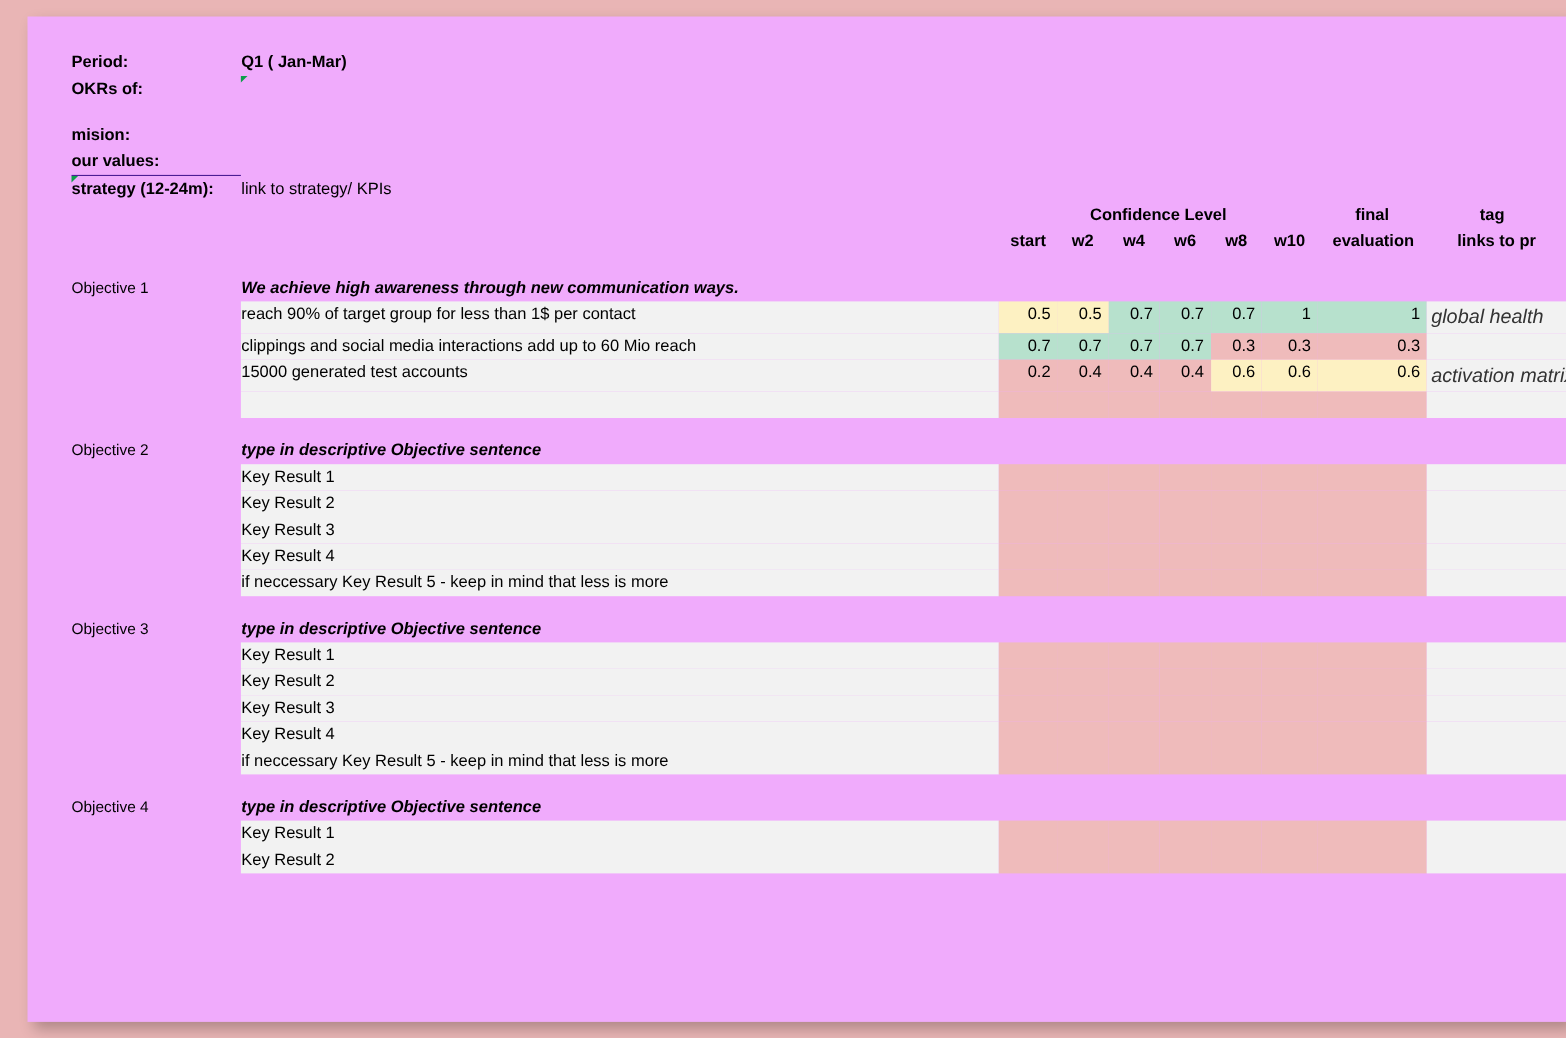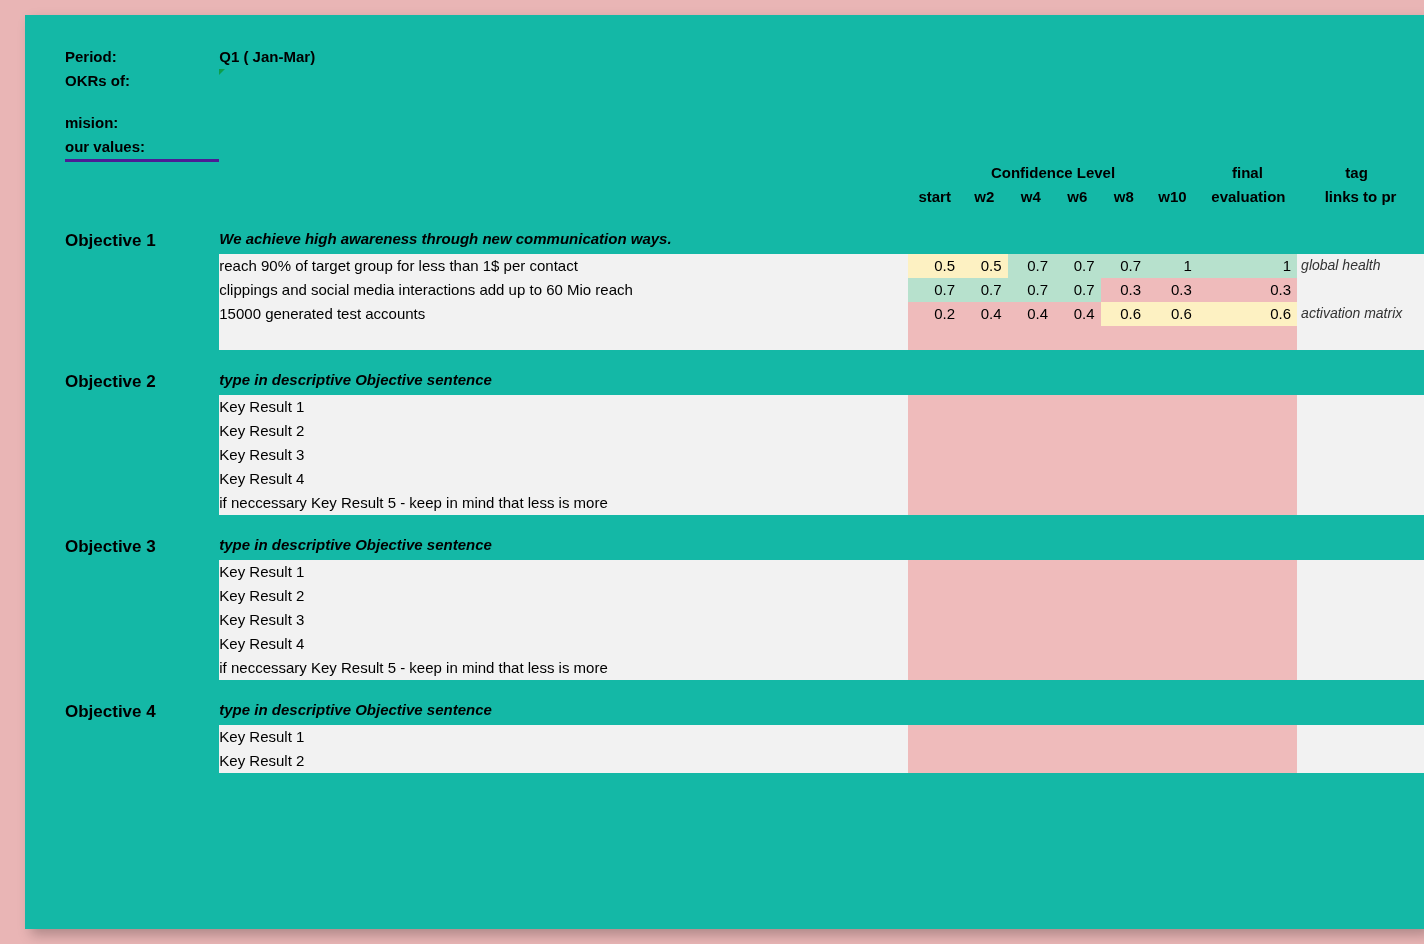--- a/index.html
+++ b/index.html
@@ -12,21 +12,21 @@
     width:1424px;
     height:944px;
     overflow:hidden;
   }
   .page {
     position:absolute;
     top:15px;
     bottom:15px;
     left:25px;
     right:0;
-    background:#14b8a6;
+    background:#f0abfc;
     box-shadow: 6px 6px 12px rgba(0,0,0,0.25);
     overflow:hidden;
     box-sizing:border-box;
     padding:30px 0 0 40px;
   }
   table {
     border-collapse:collapse;
     width:100%;
     table-layout:fixed;
   }
@@ -39,48 +39,48 @@
   }
   .col-label { width:146px; font-weight:bold; }
   .col-desc  { width:652px;margin-top:44px; }
   .col-start { width:50px; text-align:right; padding-right:6px;}
   .col-w2    { width:44px; text-align:right; padding-right:6px;}
   .col-w4    { width:44px; text-align:right; padding-right:6px;}
   .col-w6    { width:44px; text-align:right; padding-right:6px;}
   .col-w8    { width:44px; text-align:right; padding-right:6px;}
   .col-w10   { width:48px; text-align:right; padding-right:6px;}
   .col-final { width:94px; text-align:right; padding-right:6px;}
-  .col-tag   { width:120px; font-style:italic; font-size:14px; padding-left:4px; color:#333;}
+  .col-tag   { width:120px; font-style:italic; font-size:18px; padding-left:4px; color:#333;}
 
   .hdr { font-weight:bold; text-align:center !important;}
   .period-val { font-weight:bold;}
   .kr-row .col-desc { background:#f2f2f2;}
   .kr-row .col-tag  { background:#f2f2f2;}
   .obj-title { font-weight:bold; font-style:italic;}
-  .obj-label { font-weight:bold; font-size:17px;margin-left:36px;}
+  .obj-label { font-weight:normal; font-size:14px;margin-left:36px;}
   .spacer td { line-height:1; height:18px;}
   .ext-row .confcell { background:#efbbbb;}
   .ext-row .col-tag  { background:#f2f2f2;}
   .confcell { text-align:right; padding-right:6px;}
 
   .bg-red    { background:#efbbbb;}
   .bg-yellow { background:#fdf1c2;margin-left:24px;}
   .bg-green  { background:#b7e1cd;}
 
   .marker {
     position:relative;
   }
   .marker::before{
     content:"";
     position:absolute;
     left:0; top:0;
     border-top:6px solid #0d9e4a;
     border-right:6px solid transparent;
   }
-  .under { border-bottom:3px solid #4c1d95;margin-left:36px;}
+  .under { border-bottom:1px solid #4c1d95;margin-left:36px;}
 </style>
 </head>
 <body>
 
 <div class="page">
 <table>
   <colgroup>
     <col class="col-label">
         <col class="col-desc">
     <col class="col-start">
@@ -110,20 +110,25 @@
   <tr>
     <td class="col-label">mision:</td>
     <td class="col-desc"></td>
     <td colspan="8"></td>
   </tr>
   <tr>
     <td class="col-label under">our values:</td>
     <td class="col-desc"></td>
     <td colspan="8"></td>
   </tr>
+  <tr>
+    <td class="col-label marker">strategy (12-24m):</td>
+    <td class="col-desc">link to strategy/ KPIs</td>
+    <td colspan="8"></td>
+  </tr>
 
   <tr>
     <td></td>
           <td></td>
     <td colspan="6" class="hdr">Confidence Level</td>
     <td class="hdr" style="text-align:center">final</td>
     <td class="hdr" style="text-align:right; padding-right:8px;">tag</td>
   </tr>
   <tr>
     <td></td>

